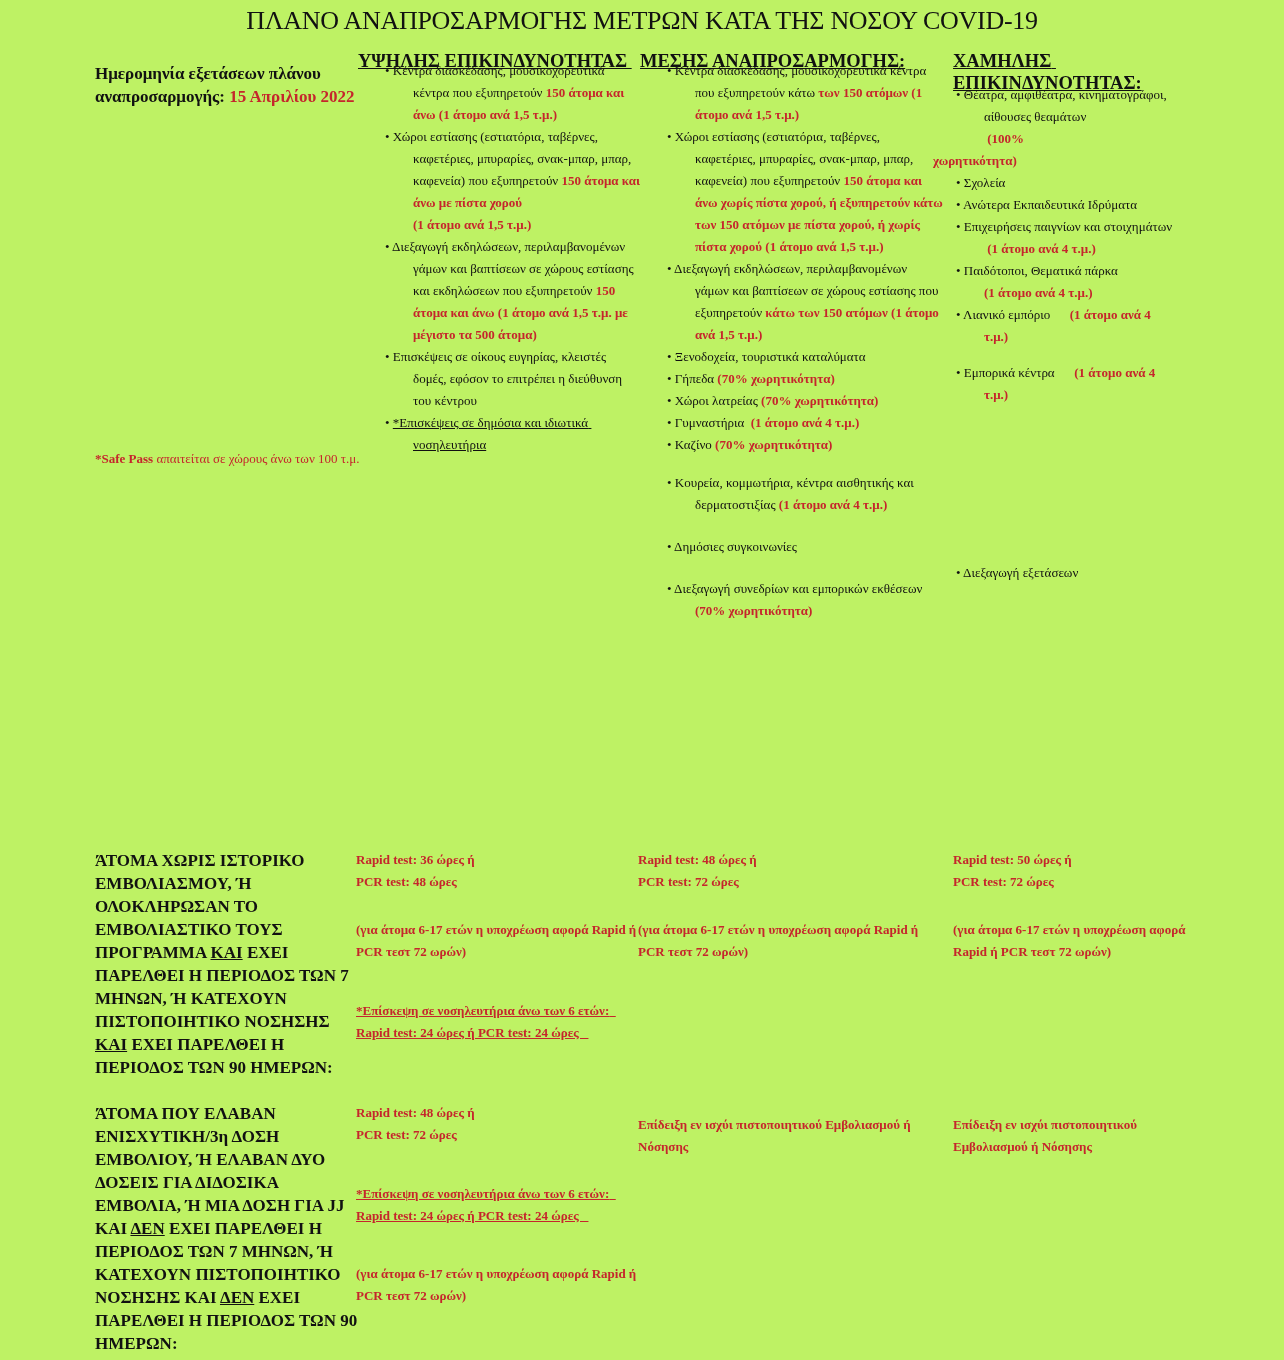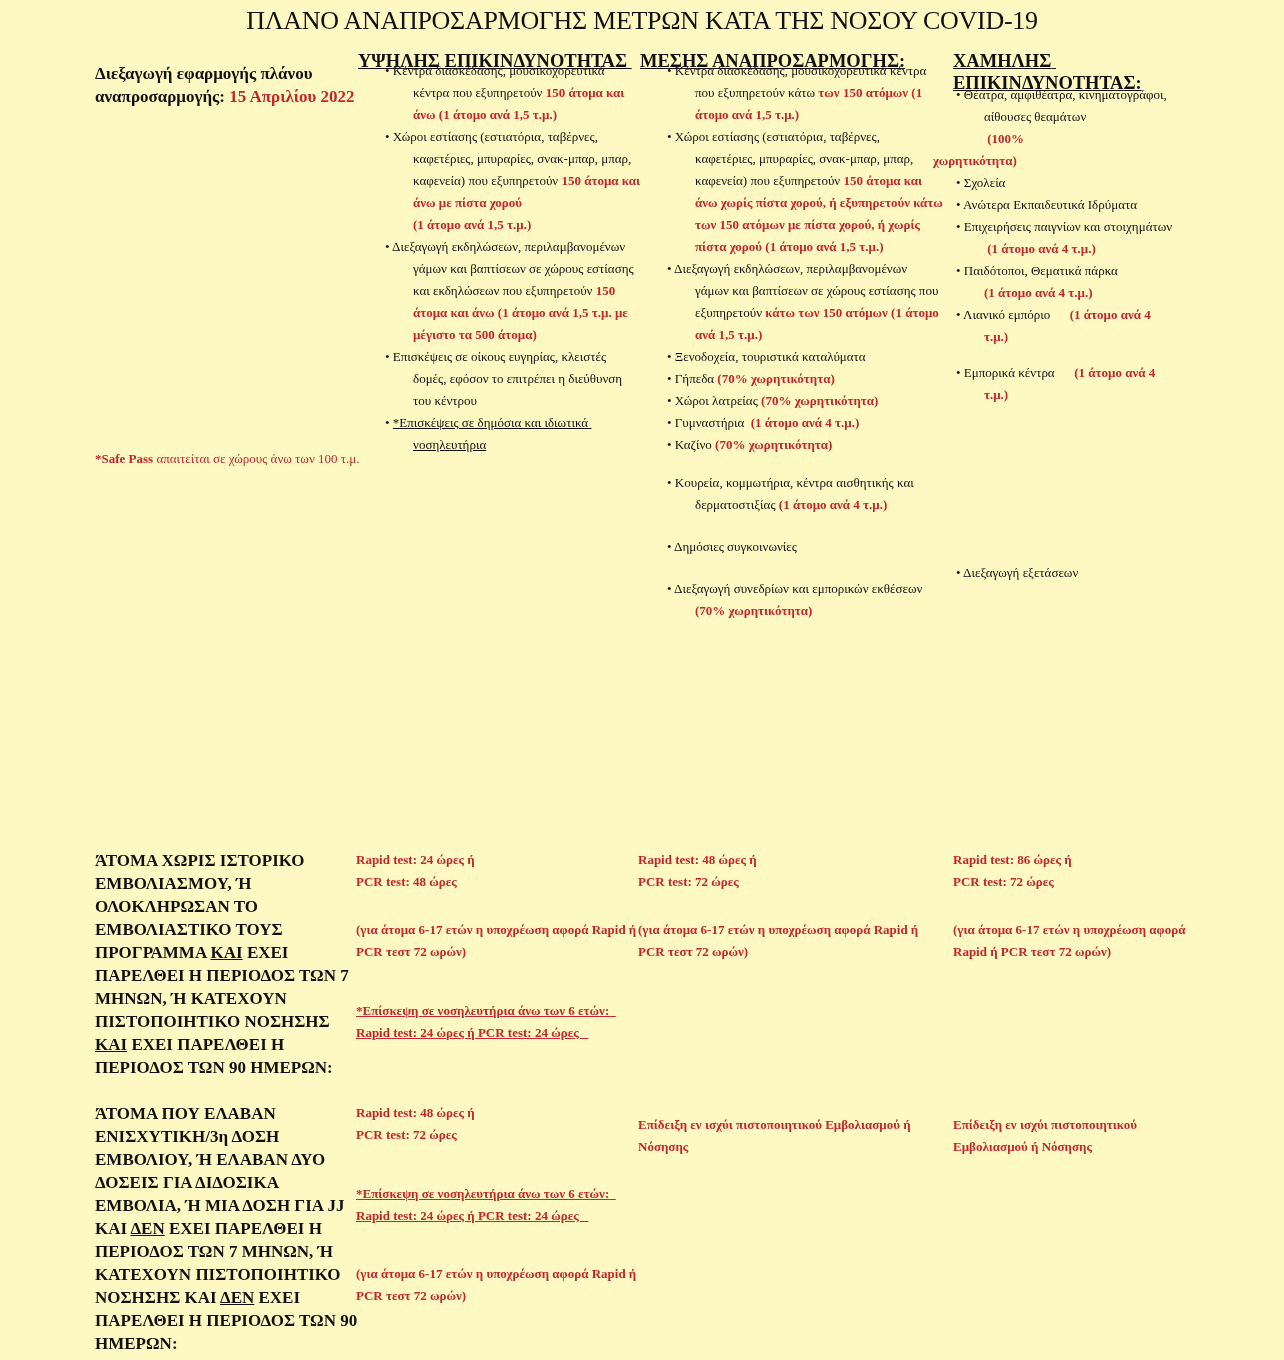--- a/index.html
+++ b/index.html
@@ -1,19 +1,19 @@
 <!DOCTYPE html>
 <html style="--red: #c5262c;"><head>
 <meta charset="utf-8">
 <style>
   html,body{margin:0;padding:0;background:#ffffff;}
   .page{
     position:relative;
     width:1284px;height:1360px;
-    background:#fef9c3;
+    background:#bef264;
     font-family:"Liberation Serif","DejaVu Serif",serif;
     color:#111111;
     overflow:hidden;
   }
   .cell{
     position:absolute;
     white-space:pre-wrap;
     font-size:13px;
     line-height:22px;
   }
@@ -51,38 +51,38 @@
 <body>
 
 <div class="page">
 
   <div class="cell title">ΠΛΑΝΟ ΑΝΑΠΡΟΣΑΡΜΟΓΗΣ ΜΕΤΡΩΝ ΚΑΤΑ ΤΗΣ ΝΟΣΟΥ COVID-19</div>
 
   <div class="cell risk-header" style="top:38px;left:358px;width:282px;">ΥΨΗΛΗΣ ΕΠΙΚΙΝΔΥΝΟΤΗΤΑΣ </div>
   <div class="cell risk-header" style="top:38px;left:640px;width:300px;">ΜΕΣΗΣ ΑΝΑΠΡΟΣΑΡΜΟΓΗΣ:</div>
   <div class="cell risk-header" style="top:38px;left:953px;width:250px;">ΧΑΜΗΛΗΣ ΕΠΙΚΙΝΔΥΝΟΤΗΤΑΣ:</div>
 
-  <div class="cell label-cell" style="top:62px;left:95px;width:263px;"><div class="p"><span class="s-kb">Διεξαγωγή εφαρμογής πλάνου αναπροσαρμογής: </span><span class="s-rb">15 Απριλίου 2022</span></div></div>
+  <div class="cell label-cell" style="top:62px;left:95px;width:263px;"><div class="p"><span class="s-kb">Ημερομηνία εξετάσεων πλάνου αναπροσαρμογής: </span><span class="s-rb">15 Απριλίου 2022</span></div></div>
 
   <div class="cell" style="top:448px;left:95px;width:272px;"><div class="p"><span class="s-rb">*Safe Pass </span><span class="s-r">απαιτείται σε χώρους άνω των 100 τ.μ.</span></div></div>
 
   <div class="cell" style="top:60px;left:358px;width:282px;"><div class="bullet"><span class="marker">• </span><span class="s-k">Κέντρα διασκέδασης, μουσικοχορευτικά κέντρα που εξυπηρετούν </span><span class="s-rb">150 άτομα και άνω (1 άτομο ανά 1,5 τ.μ.)</span></div><div class="bullet"><span class="marker">• </span><span class="s-k">Χώροι εστίασης (εστιατόρια, ταβέρνες, καφετέριες, μπυραρίες, σνακ-μπαρ, μπαρ, καφενεία) που εξυπηρετούν </span><span class="s-rb">150 άτομα και άνω με πίστα χορού
 (1 άτομο ανά 1,5 τ.μ.)</span></div><div class="bullet"><span class="marker">• </span><span class="s-k">Διεξαγωγή εκδηλώσεων, περιλαμβανομένων γάμων και βαπτίσεων σε χώρους εστίασης και εκδηλώσεων που εξυπηρετούν </span><span class="s-rb">150 άτομα και άνω (1 άτομο ανά 1,5 τ.μ. με μέγιστο τα 500 άτομα)</span></div><div class="bullet"><span class="marker">• </span><span class="s-k">Επισκέψεις σε οίκους ευγηρίας, κλειστές δομές, εφόσον το επιτρέπει η διεύθυνση του κέντρου</span></div><div class="bullet"><span class="marker">• </span><span class="s-ku">*Επισκέψεις σε δημόσια και ιδιωτικά νοσηλευτήρια</span></div></div>
   <div class="cell" style="top:60px;left:640px;width:303px;"><div class="bullet"><span class="marker">• </span><span class="s-k">Κέντρα διασκέδασης, μουσικοχορευτικά κέντρα που εξυπηρετούν κάτω </span><span class="s-rb">των 150 ατόμων (1 άτομο ανά 1,5 τ.μ.)</span></div><div class="bullet"><span class="marker">• </span><span class="s-k">Χώροι εστίασης (εστιατόρια, ταβέρνες, καφετέριες, μπυραρίες, σνακ-μπαρ, μπαρ, καφενεία) που εξυπηρετούν </span><span class="s-rb">150 άτομα και άνω χωρίς πίστα χορού, ή εξυπηρετούν κάτω των 150 ατόμων με πίστα χορού, ή χωρίς πίστα χορού (1 άτομο ανά 1,5 τ.μ.)</span></div><div class="bullet"><span class="marker">• </span><span class="s-k">Διεξαγωγή εκδηλώσεων, περιλαμβανομένων γάμων και βαπτίσεων σε χώρους εστίασης που εξυπηρετούν </span><span class="s-rb">κάτω των 150 ατόμων (1 άτομο ανά 1,5 τ.μ.)</span></div><div class="bullet"><span class="marker">• </span><span class="s-k">Ξενοδοχεία, τουριστικά καταλύματα</span></div><div class="bullet"><span class="marker">• </span><span class="s-k">Γήπεδα </span><span class="s-rb">(70% χωρητικότητα)</span></div><div class="bullet"><span class="marker">• </span><span class="s-k">Χώροι λατρείας </span><span class="s-rb">(70% χωρητικότητα)</span></div><div class="bullet"><span class="marker">• </span><span class="s-k">Γυμναστήρια  </span><span class="s-rb">(1 άτομο ανά 4 τ.μ.)</span></div><div class="bullet"><span class="marker">• </span><span class="s-k">Καζίνο </span><span class="s-rb">(70% χωρητικότητα)</span></div><div class="bullet" style="margin-top: 16px;"><span class="marker">• </span><span class="s-k">Κουρεία, κομμωτήρια, κέντρα αισθητικής και δερματοστιξίας </span><span class="s-rb">(1 άτομο ανά 4 τ.μ.)</span></div><div class="bullet" style="margin-top: 20px;"><span class="marker">• </span><span class="s-k">Δημόσιες συγκοινωνίες</span></div><div class="bullet" style="margin-top: 20px;"><span class="marker">• </span><span class="s-k">Διεξαγωγή συνεδρίων και εμπορικών εκθέσεων </span><span class="s-rb">(70% χωρητικότητα)</span></div></div>
   <div class="cell" style="top:84px;left:929px;width:248px;"><div class="bullet"><span class="marker">• </span><span class="s-k">Θέατρα, αμφιθέατρα, κινηματογράφοι, αίθουσες θεαμάτων
 </span><span class="s-rb"> (100%</span></div><div class="hang"><span class="s-rb">χωρητικότητα)</span></div><div class="bullet"><span class="marker">• </span><span class="s-k">Σχολεία</span></div><div class="bullet"><span class="marker">• </span><span class="s-k">Ανώτερα Εκπαιδευτικά Ιδρύματα</span></div><div class="bullet"><span class="marker">• </span><span class="s-k">Επιχειρήσεις παιγνίων και στοιχημάτων
 </span><span class="s-rb"> (1 άτομο ανά 4 τ.μ.)</span></div><div class="bullet"><span class="marker">• </span><span class="s-k">Παιδότοποι, Θεματικά πάρκα
 </span><span class="s-rb">(1 άτομο ανά 4 τ.μ.)</span></div><div class="bullet"><span class="marker">• </span><span class="s-k">Λιανικό εμπόριο      </span><span class="s-rb">(1 άτομο ανά 4 τ.μ.)</span></div><div class="bullet" style="margin-top: 14px;"><span class="marker">• </span><span class="s-k">Εμπορικά κέντρα      </span><span class="s-rb">(1 άτομο ανά 4 τ.μ.)</span></div><div class="bullet" style="margin-top: 156px;"><span class="marker">• </span><span class="s-k">Διεξαγωγή εξετάσεων</span></div></div>
 
   <div class="cell label-cell" style="top:849px;left:95px;width:270px;"><div class="p"><span class="s-kb">ΆΤΟΜΑ ΧΩΡΙΣ ΙΣΤΟΡΙΚΟ ΕΜΒΟΛΙΑΣΜΟΥ, Ή ΟΛΟΚΛΗΡΩΣΑΝ ΤΟ ΕΜΒΟΛΙΑΣΤΙΚΟ ΤΟΥΣ ΠΡΟΓΡΑΜΜΑ </span><span class="s-kbu">ΚΑΙ</span><span class="s-kb"> ΕΧΕΙ ΠΑΡΕΛΘΕΙ Η ΠΕΡΙΟΔΟΣ ΤΩΝ 7 ΜΗΝΩΝ, Ή ΚΑΤΕΧΟΥΝ ΠΙΣΤΟΠΟΙΗΤΙΚΟ ΝΟΣΗΣΗΣ </span><span class="s-kbu">ΚΑΙ</span><span class="s-kb"> ΕΧΕΙ ΠΑΡΕΛΘΕΙ Η ΠΕΡΙΟΔΟΣ ΤΩΝ 90 ΗΜΕΡΩΝ:</span></div></div>
-  <div class="cell" style="top:849px;left:356px;width:286px;"><div class="p"><span class="s-rb">Rapid test: 24 ώρες ή
+  <div class="cell" style="top:849px;left:356px;width:286px;"><div class="p"><span class="s-rb">Rapid test: 36 ώρες ή
 PCR test: 48 ώρες</span></div><div class="p" style="margin-top: 26px;"><span class="s-rb">(για άτομα 6-17 ετών η υποχρέωση αφορά Rapid ή PCR τεστ 72 ωρών)</span></div><div class="p" style="margin-top: 37px;"><span class="s-rbu">*Επίσκεψη σε νοσηλευτήρια άνω των 6 ετών:  Rapid test: 24 ώρες ή PCR test: 24 ώρες   </span></div></div>
   <div class="cell" style="top:849px;left:638px;width:304px;"><div class="p"><span class="s-rb">Rapid test: 48 ώρες ή
 PCR test: 72 ώρες</span></div><div class="p" style="margin-top: 26px;"><span class="s-rb">(για άτομα 6-17 ετών η υποχρέωση αφορά Rapid ή PCR τεστ 72 ωρών)</span></div></div>
-  <div class="cell" style="top:849px;left:953px;width:245px;"><div class="p"><span class="s-rb">Rapid test: 86 ώρες ή
+  <div class="cell" style="top:849px;left:953px;width:245px;"><div class="p"><span class="s-rb">Rapid test: 50 ώρες ή
 PCR test: 72 ώρες</span></div><div class="p" style="margin-top: 26px;"><span class="s-rb">(για άτομα 6-17 ετών η υποχρέωση αφορά Rapid ή PCR τεστ 72 ωρών)</span></div></div>
 
   <div class="cell label-cell" style="top:1102px;left:95px;width:270px;"><div class="p"><span class="s-kb">ΆΤΟΜΑ ΠΟΥ ΕΛΑΒΑΝ ΕΝΙΣΧΥΤΙΚΗ/3η ΔΟΣΗ ΕΜΒΟΛΙΟΥ, Ή ΕΛΑΒΑΝ ΔΥΟ ΔΟΣΕΙΣ ΓΙΑ ΔΙΔΟΣΙΚΑ ΕΜΒΟΛΙΑ, Ή ΜΙΑ ΔΟΣΗ ΓΙΑ JJ ΚΑΙ </span><span class="s-kbu">ΔΕΝ</span><span class="s-kb"> ΕΧΕΙ ΠΑΡΕΛΘΕΙ Η ΠΕΡΙΟΔΟΣ ΤΩΝ 7 ΜΗΝΩΝ, Ή ΚΑΤΕΧΟΥΝ ΠΙΣΤΟΠΟΙΗΤΙΚΟ ΝΟΣΗΣΗΣ ΚΑΙ </span><span class="s-kbu">ΔΕΝ</span><span class="s-kb"> ΕΧΕΙ ΠΑΡΕΛΘΕΙ Η ΠΕΡΙΟΔΟΣ ΤΩΝ 90 ΗΜΕΡΩΝ:</span></div></div>
   <div class="cell" style="top:1102px;left:356px;width:286px;"><div class="p"><span class="s-rb">Rapid test: 48 ώρες ή
 PCR test: 72 ώρες</span></div><div class="p" style="margin-top: 37px;"><span class="s-rbu">*Επίσκεψη σε νοσηλευτήρια άνω των 6 ετών:  Rapid test: 24 ώρες ή PCR test: 24 ώρες   </span></div><div class="p" style="margin-top: 36px;"><span class="s-rb">(για άτομα 6-17 ετών η υποχρέωση αφορά Rapid ή PCR τεστ 72 ωρών)</span></div></div>
   <div class="cell" style="top:1114px;left:638px;width:310px;"><div class="p"><span class="s-rb">Επίδειξη εν ισχύι πιστοποιητικού Εμβολιασμού ή Νόσησης</span></div></div>
   <div class="cell" style="top:1114px;left:953px;width:245px;"><div class="p"><span class="s-rb">Επίδειξη εν ισχύι πιστοποιητικού Εμβολιασμού ή Νόσησης</span></div></div>
 
 </div>
 

